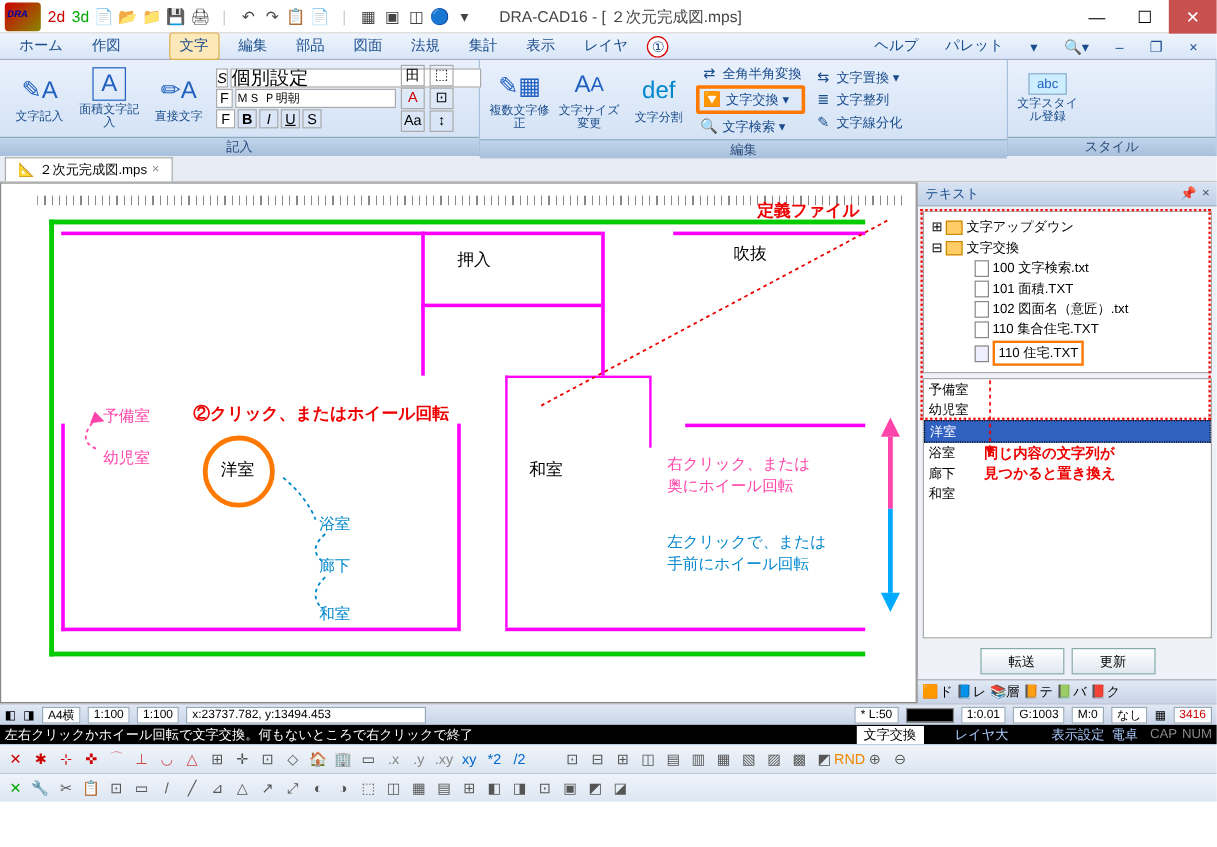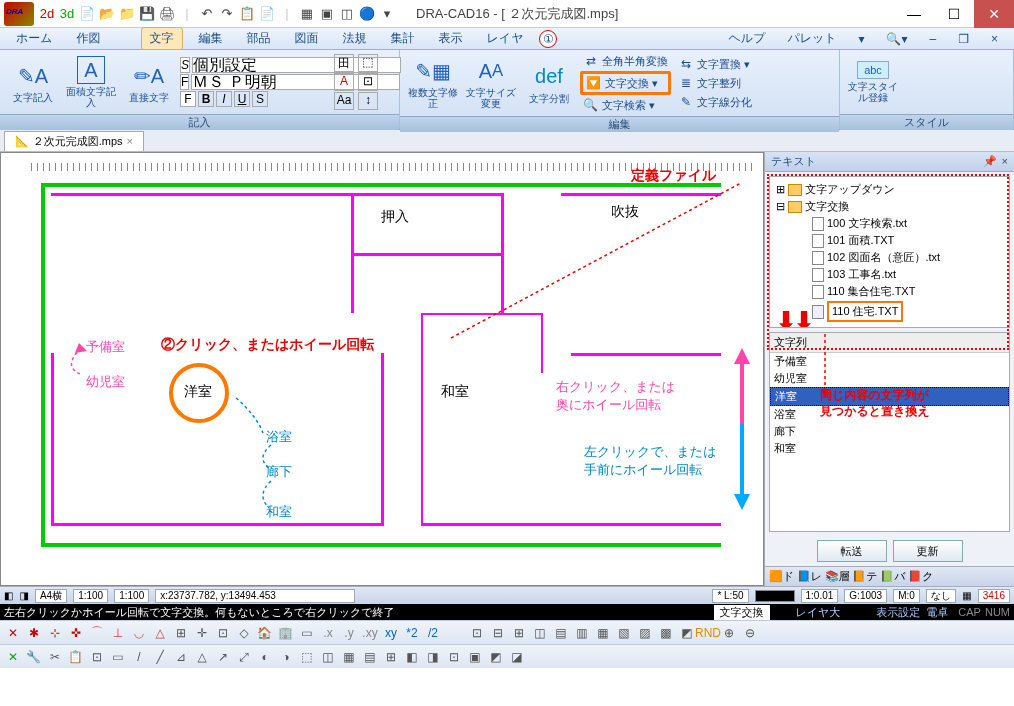--- a/index.html
+++ b/index.html
@@ -142,21 +142,21 @@
           <div class="ic">✏A</div>
           <div class="tx">直接文字</div>
         </div>
       <div class="stackv" style="width:150px">
         <div style="display:flex;gap:2px">
             <span style="width:16px;background:#fff;border:1px solid #aaa;text-align:center;font-style:italic">S</span>
             <input style="flex: 1 1 0%; height: 16px; font-size: 16px; border: 1px solid rgb(170, 170, 170);" value="個別設定">
           </div>
         <div style="display:flex;gap:2px">
             <span style="width:16px;background:#fff;border:1px solid #aaa;text-align:center">F</span>
-            <input style="flex: 1 1 0%; height: 16px; font-size: 16px; border: 1px solid rgb(170, 170, 170);" value="ＭＳ Ｐ明朝">
+            <input style="flex: 1 1 0%; height: 16px; font-size: 10px; border: 1px solid rgb(170, 170, 170);" value="ＭＳ Ｐ明朝">
           </div>
         <div style="display:flex;gap:2px">
           <span style="width:16px;background:#fff;border:1px solid #aaa;text-align:center">F</span>
           <span style="width:16px;border:1px solid #aaa;text-align:center;font-weight:bold">B</span>
           <span style="width:16px;border:1px solid #aaa;text-align:center;font-style:italic">I</span>
           <span style="width:16px;border:1px solid #aaa;text-align:center;text-decoration:underline">U</span>
           <span style="width:16px;border:1px solid #aaa;text-align:center">S</span>
         </div>
       </div>
       <div class="stackv">
@@ -273,21 +273,21 @@
 
     <div class="anno-red" style="left:630px;top:14px">定義ファイル</div>
     <div class="anno-red" style="left:160px;top:183px">②クリック、またはホイール回転</div>
     <div class="anno-pink" style="left:85px;top:185px">予備室</div>
     <div class="anno-pink" style="left:85px;top:220px">幼児室</div>
     <div class="anno-blue" style="left:265px;top:275px">浴室</div>
     <div class="anno-blue" style="left:265px;top:310px">廊下</div>
     <div class="anno-blue" style="left:265px;top:350px">和室</div>
     <div class="anno-pink" style="left:555px;top:225px;white-space:pre">右クリック、または
 奥にホイール回転</div>
-    <div class="anno-blue" style="left:583px;top:290px;white-space:pre">左クリックで、または
+    <div class="anno-blue" style="left:555px;top:290px;white-space:pre">左クリックで、または
 手前にホイール回転</div>
 
     <div class="arrow-up" style="left:733px;top:195px"></div>
     <div class="vline-p" style="left:739px;top:211px;height:60px"></div>
     <div class="vline-b" style="left:739px;top:271px;height:70px"></div>
     <div class="arrow-dn" style="left:733px;top:341px"></div>
 
     <svg class="dline" width="760" height="434">
       <line x1="450" y1="185" x2="740" y2="30" stroke="#e00" stroke-width="1.5" stroke-dasharray="3,3"></line>
       <path d="M 80 195 Q 60 215 82 222" stroke="#f4a" stroke-width="1.5" fill="none" stroke-dasharray="3,3"></path>
@@ -326,41 +326,36 @@
       <div class="row l3">
             <span class="dic"></span>
             <span>101 面積.TXT</span>
           </div>
       <div class="row l3">
             <span class="dic"></span>
             <span>102 図面名（意匠）.txt</span>
           </div>
       <div class="row l3">
             <span class="dic"></span>
-            <span>103 工事名.txt</span>
-          </div>
-      <div class="row l3">
-            <span class="dic"></span>
             <span>110 集合住宅.TXT</span>
           </div>
       <div class="row l3">
             <span class="dic" style="background:#eef"></span>
             <span class="selected">110 住宅.TXT</span>
           </div>
       <div class="red-arrow-down" style="left:6px;top:130px">⬇</div>
       <div class="red-arrow-down" style="left:24px;top:130px">⬇</div>
     </div>
     </div>
     <div style="position:relative;flex:1;display:flex;flex-direction:column">
       <svg style="position:absolute;left:0;top:0;width:100%;height:100%;pointer-events:none;z-index:10">
         <line x1="60" y1="-10" x2="60" y2="65" stroke="#e00" stroke-width="1.5" stroke-dasharray="3,3"></line>
         <polygon points="60,65 56,57 64,57" fill="#e00"></polygon>
       </svg>
     <div class="listbox">
-      <div class="lhdr">文字列</div>
       <div class="li">予備室</div>
       <div class="li">幼児室</div>
       <div class="li sel">洋室</div>
       <div class="li">浴室</div>
       <div class="li">廊下</div>
       <div class="li">和室</div>
       <div class="anno-red" style="left:50px;top:55px;font-size:12px;white-space:pre;line-height:1.3">同じ内容の文字列が
 見つかると置き換え</div>
     </div>
     <div class="btnrow">

